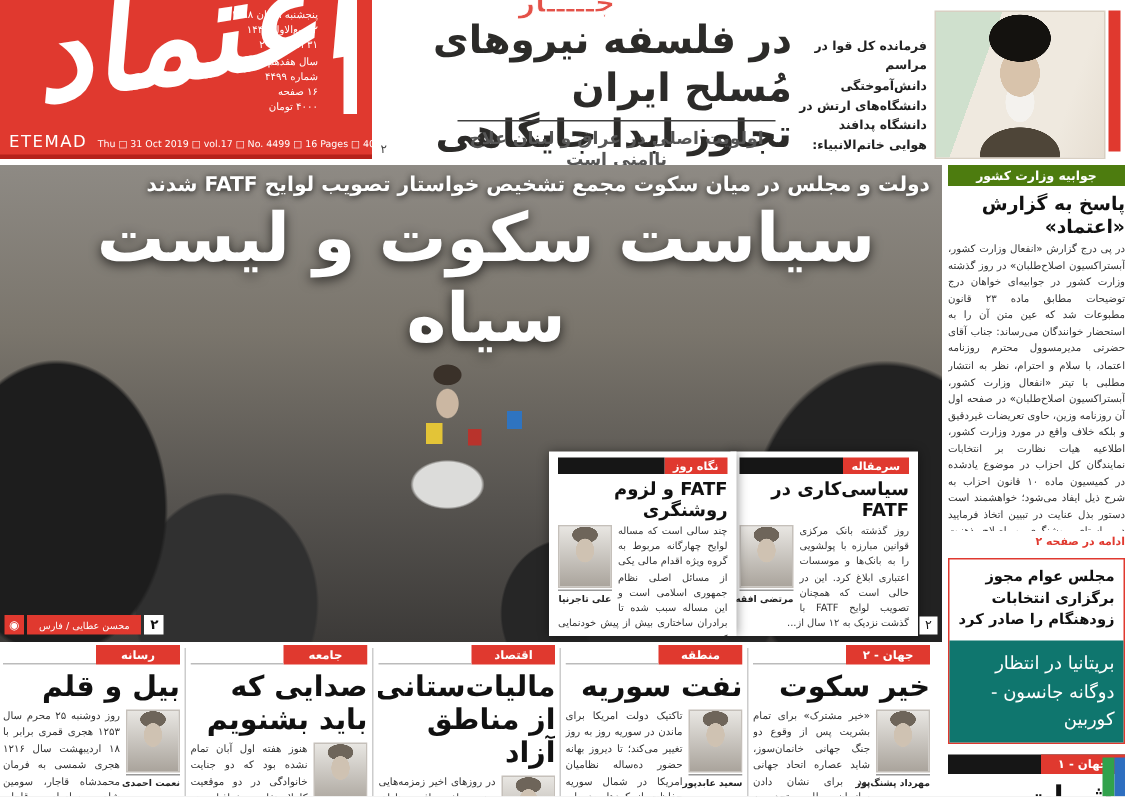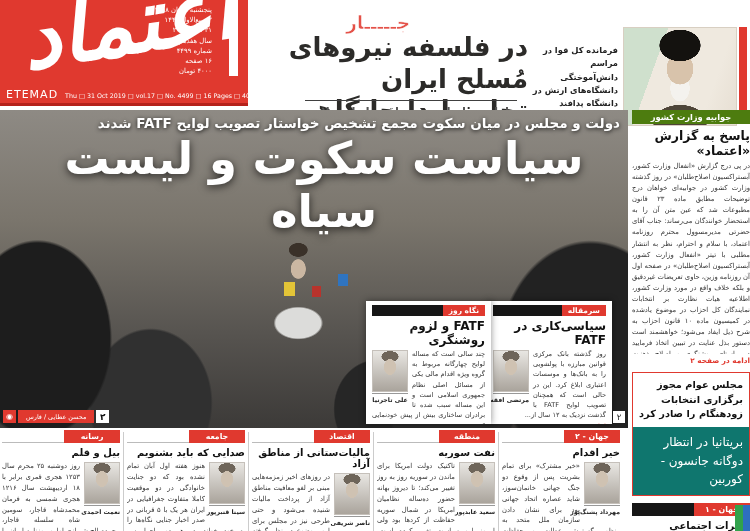--- a/index.html
+++ b/index.html
@@ -12,21 +12,21 @@
           font-family:"DejaVu Serif",serif;font-style:italic;font-weight:bold;
           letter-spacing:-8px;transform:rotate(-9deg);z-index:1;line-height:1;}
   .m-notch{position:absolute;left:229px;top:0;width:9px;height:76px;background:#fff;z-index:2;}
   .m-dates{position:absolute;left:148px;top:5px;width:64px;color:#fff;font-size:6.8px;
            line-height:1.5;text-align:right;z-index:3;}
   .m-en{position:absolute;left:6px;bottom:2px;direction:ltr;color:#fff;display:flex;
         align-items:baseline;gap:7px;z-index:3;white-space:nowrap;}
   .m-en .etd{font-size:11px;font-weight:normal;letter-spacing:1px;}
   .m-en .info{font-size:6.3px;}
   
-  .topstory{position:absolute;left:252px;top:0;width:498px;height:107px;margin-top:20px;}
+  .topstory{position:absolute;left:252px;top:0;width:498px;height:107px;}
   .ts-overlay{position:absolute;right:322px;top:-9px;width:100px;font-size:19px;font-weight:800;
               color:rgba(224,57,47,.88);-webkit-text-stroke:.6px #fff;z-index:5;text-align:center;}
   .ts-headline{position:absolute;right:222px;top:12px;width:278px;text-align:right;
                font-size:26px;font-weight:800;color:#2c2b29;line-height:1.22;letter-spacing:-.5px;}
   .ts-deck{position:absolute;right:233px;top:80px;width:212px;border-top:1px solid #404040;
            padding-top:4px;font-size:11.5px;color:#555;font-weight:700;text-align:center;}
   .ts-leadin{position:absolute;right:132px;top:24px;width:86px;font-size:8.3px;font-weight:700;
              color:#222;text-align:right;line-height:1.6;}
   .ts-photo{position:absolute;right:13px;top:7px;width:112px;height:97px;border:1px solid #d8cfc2;
             background:
@@ -95,21 +95,21 @@
   .sb-brief{border:1px solid #e0392f;margin-bottom:7px;}
   .sb-brief .t{font-size:9.8px;font-weight:700;color:#111;padding:5px 6px;text-align:right;line-height:1.5;}
   .sb-brief .b{background:#0f766e;color:#fff;font-size:12px;font-weight:400;padding:6px;line-height:1.55;}
   
   .col-label{display:flex;height:13px;align-items:flex-end;}
   .col-label .red{background:#e0392f;color:#fff;font-size:7.8px;font-weight:700;padding:0 8px;
                   line-height:13px;min-width:40px;text-align:center;}
   .col-label .fill{flex:1;border-top:1px solid #bbb;}
   .col-label.dark{background:#161616;}
   .col-label.dark .fill{border-top:none;}
-  .col-title{font-size:10px;font-weight:800;color:#111;margin:4px 0 3px;text-align:right;}
+  .col-title{font-size:19px;font-weight:800;color:#111;margin:4px 0 3px;text-align:right;}
   .col-body{font-size:6.8px;color:#333;text-align:justify;line-height:1.6;}
   .brow{position:absolute;left:0;top:430px;width:620px;height:101px;display:flex;overflow:hidden;}
   .bcol{width:118px;overflow:hidden;}
   .vsep{width:1px;background:#ccc;margin:2px 3px 0;}
   
   .corner{position:absolute;left:735px;top:505px;display:flex;direction:ltr;}
   .corner .g{width:8px;height:26px;background:#31a24c;}
   .corner .bl{width:8px;height:26px;background:#2e6fc0;}
 </style>
 </head>
@@ -216,21 +216,21 @@
     </div>
   </div>
 
   <div class="brow">
 
     <div class="bcol">
       <div class="col-label">
         <span class="red">جهان - ۲</span>
         <span class="fill"></span>
       </div>
-      <div class="col-title">خیر اقدام</div>
+      <div class="col-title">خیر سکوت</div>
       <div class="col-body">
         <span class="port fr">
           <span class="img" style="display:block"></span>
           <span class="nm" style="display:block">مهرداد پشنگ‌پور</span>
         </span>
         <span>«خیر مشترک» برای تمام بشریت پس از وقوع دو جنگ جهانی خانمان‌سوز، شاید عصاره اتحاد جهانی بود برای نشان دادن سازمان ملل متحد به منظور گسترش عدالت و حفاظت نسل‌های آینده از بلای...</span>
       </div>
     </div>
     <div class="vsep"></div>
 

